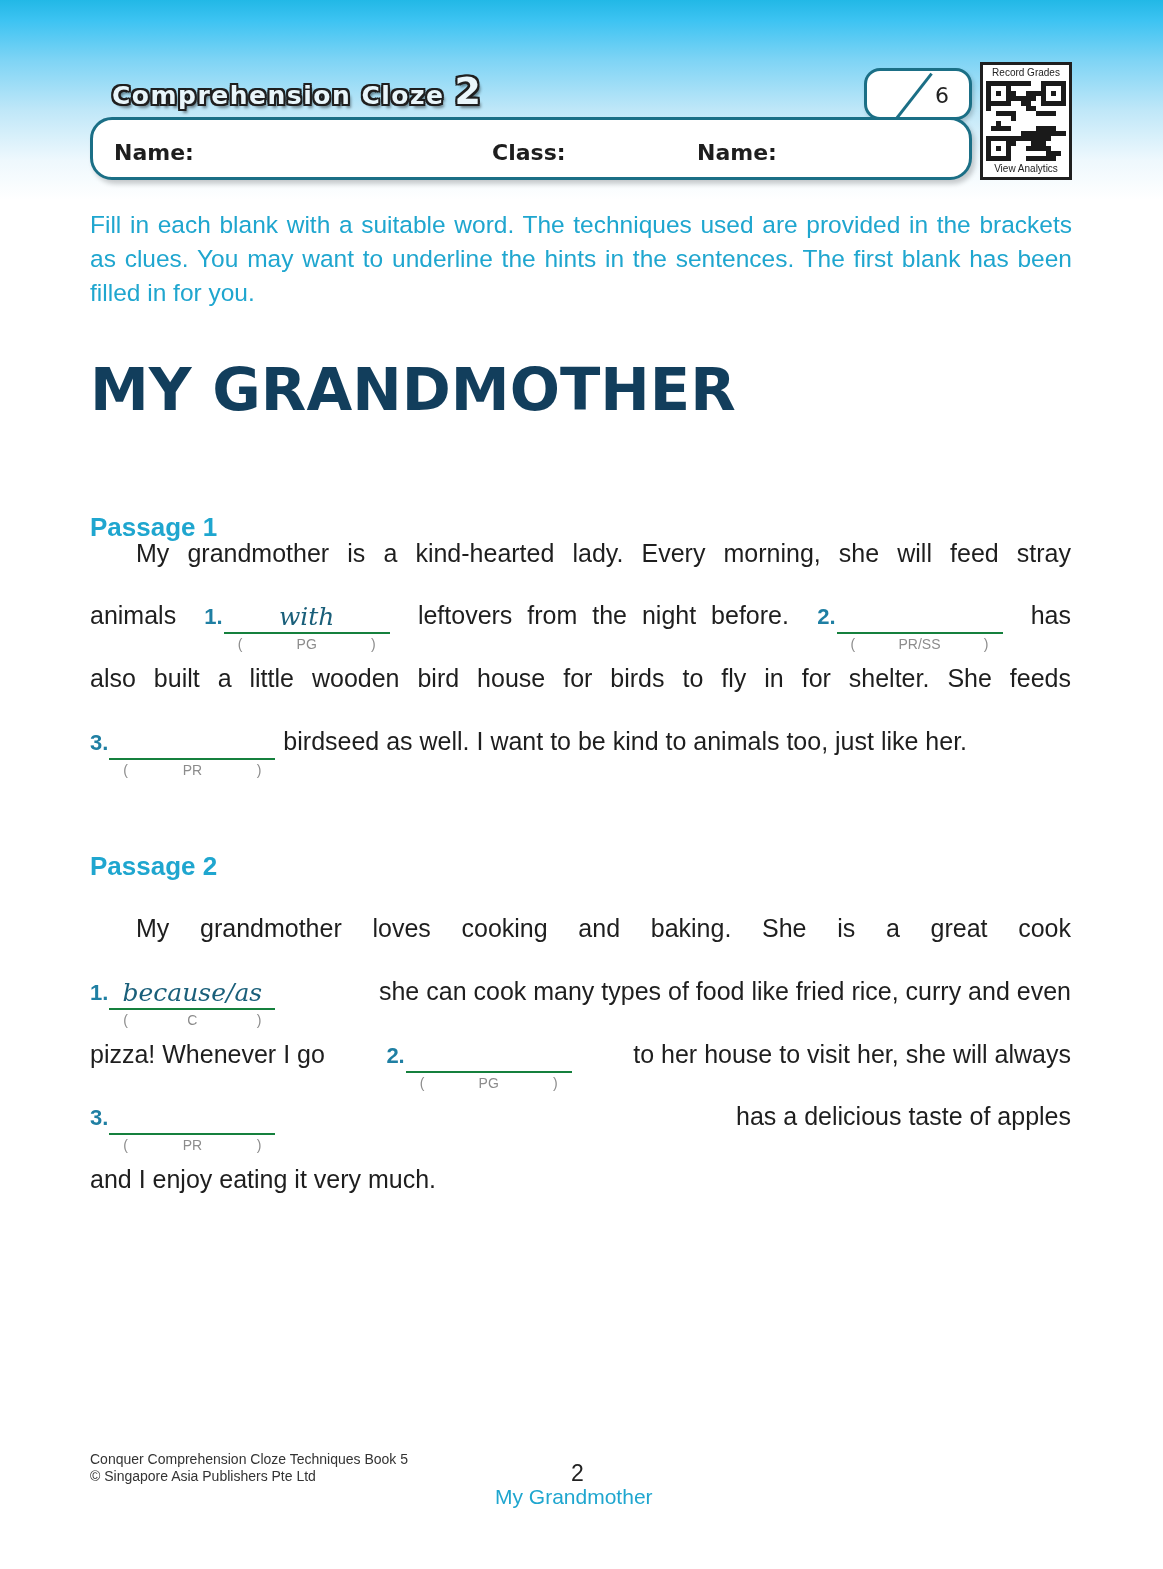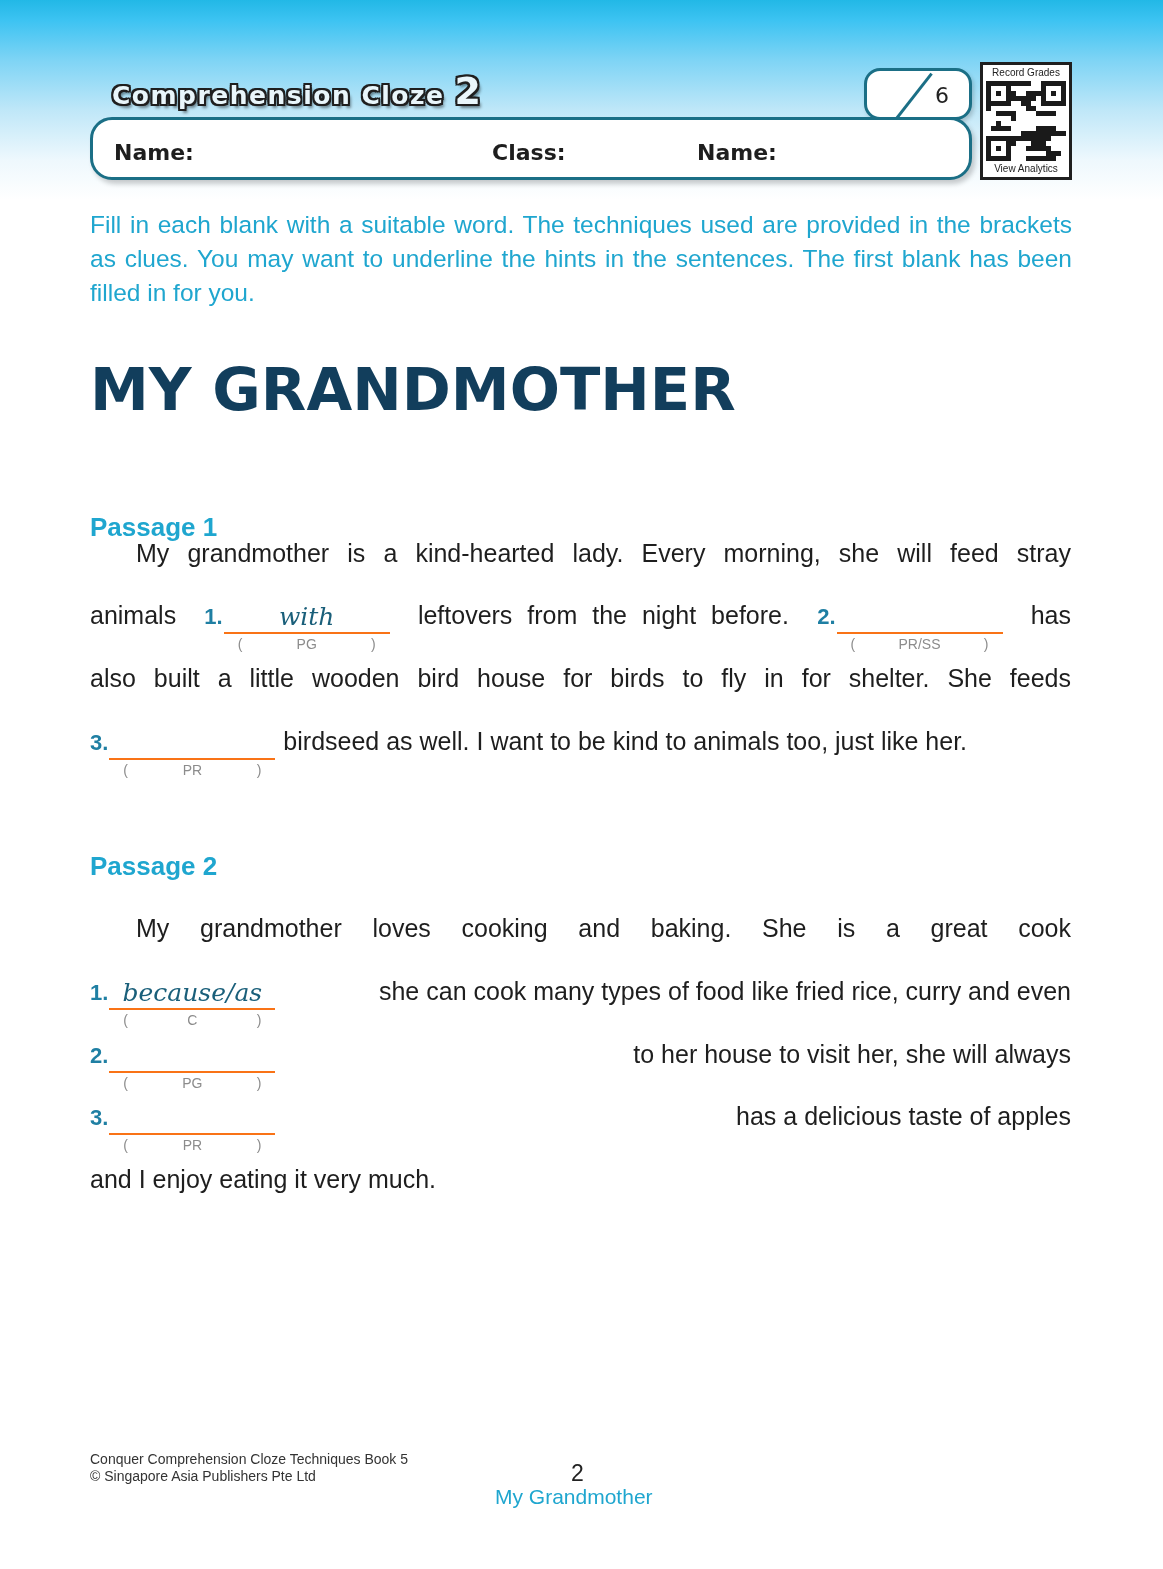--- a/index.html
+++ b/index.html
@@ -85,21 +85,21 @@
     .passage-line.left { justify-content: flex-start; gap: 0; }
     .indent { padding-left: 46px; }
 
     .blank {
       display: inline-block; position: relative; height: 34px; vertical-align: baseline;
     }
     .blank .bnum {
       font-weight: bold; color: #1f7fa3; font-size: 22px; margin-right: 1px;
     }
     .blank .bline {
-      display: inline-block; position: relative; height: 34px; border-bottom: 2px solid #f97316;
+      display: inline-block; position: relative; height: 34px; border-bottom: 2px solid #15803d;
       vertical-align: bottom; text-align: center;
     }
     .blank .bans {
       position: absolute; left: 0; right: 0; bottom: 1px; text-align: center;
       font-family: "DejaVu Serif", serif; font-style: italic; font-size: 25px; color: #1a5f7a; line-height: 28px;
     }
     .blank .bclue {
       position: absolute; left: 0; right: 0; top: 36px;
       display: flex; justify-content: space-between; padding: 0 14px;
       font-size: 14px; color: #8c8c8c; line-height: 16px;
@@ -467,20 +467,21 @@
           <span>(</span>
           <span>C</span>
           <span>)</span>
         </span>
     </span>
   </span>
   <span>she can cook many types of food like fried rice, curry and even</span>
 </div>
 
 <div class="passage-line" style="top:1037px;">
+  <span>pizza! Whenever I go</span>
   <span class="blank">
     <span class="bnum">2.</span><span class="bline" style="width:166px;">
       <span class="bans"></span>
       <span class="bclue">
           <span>(</span>
           <span>PG</span>
           <span>)</span>
         </span>
     </span>
   </span>

